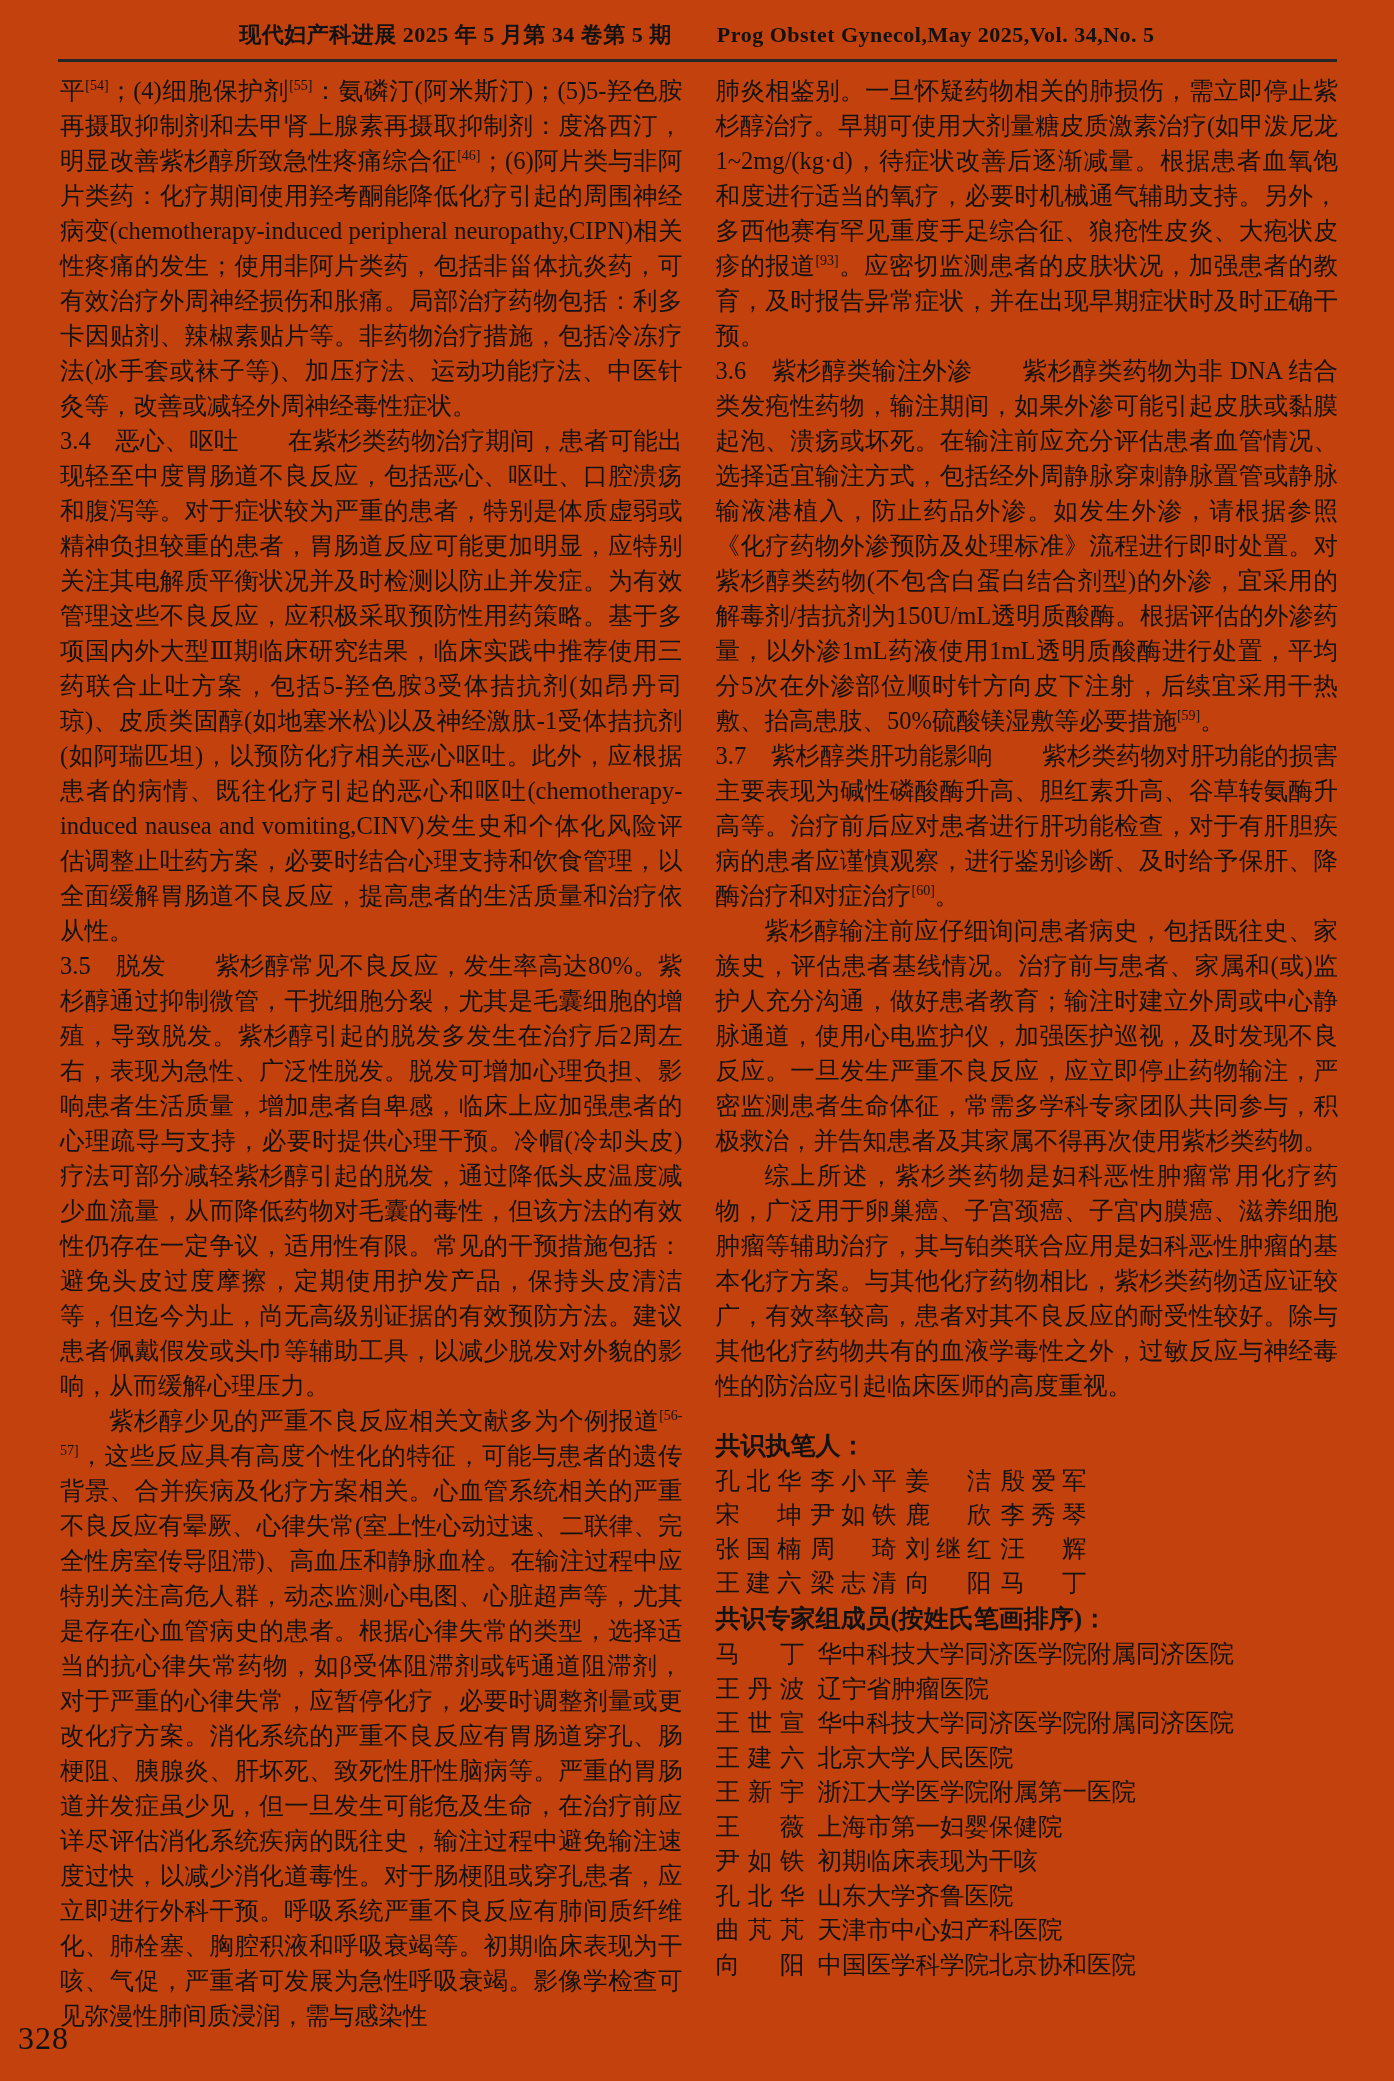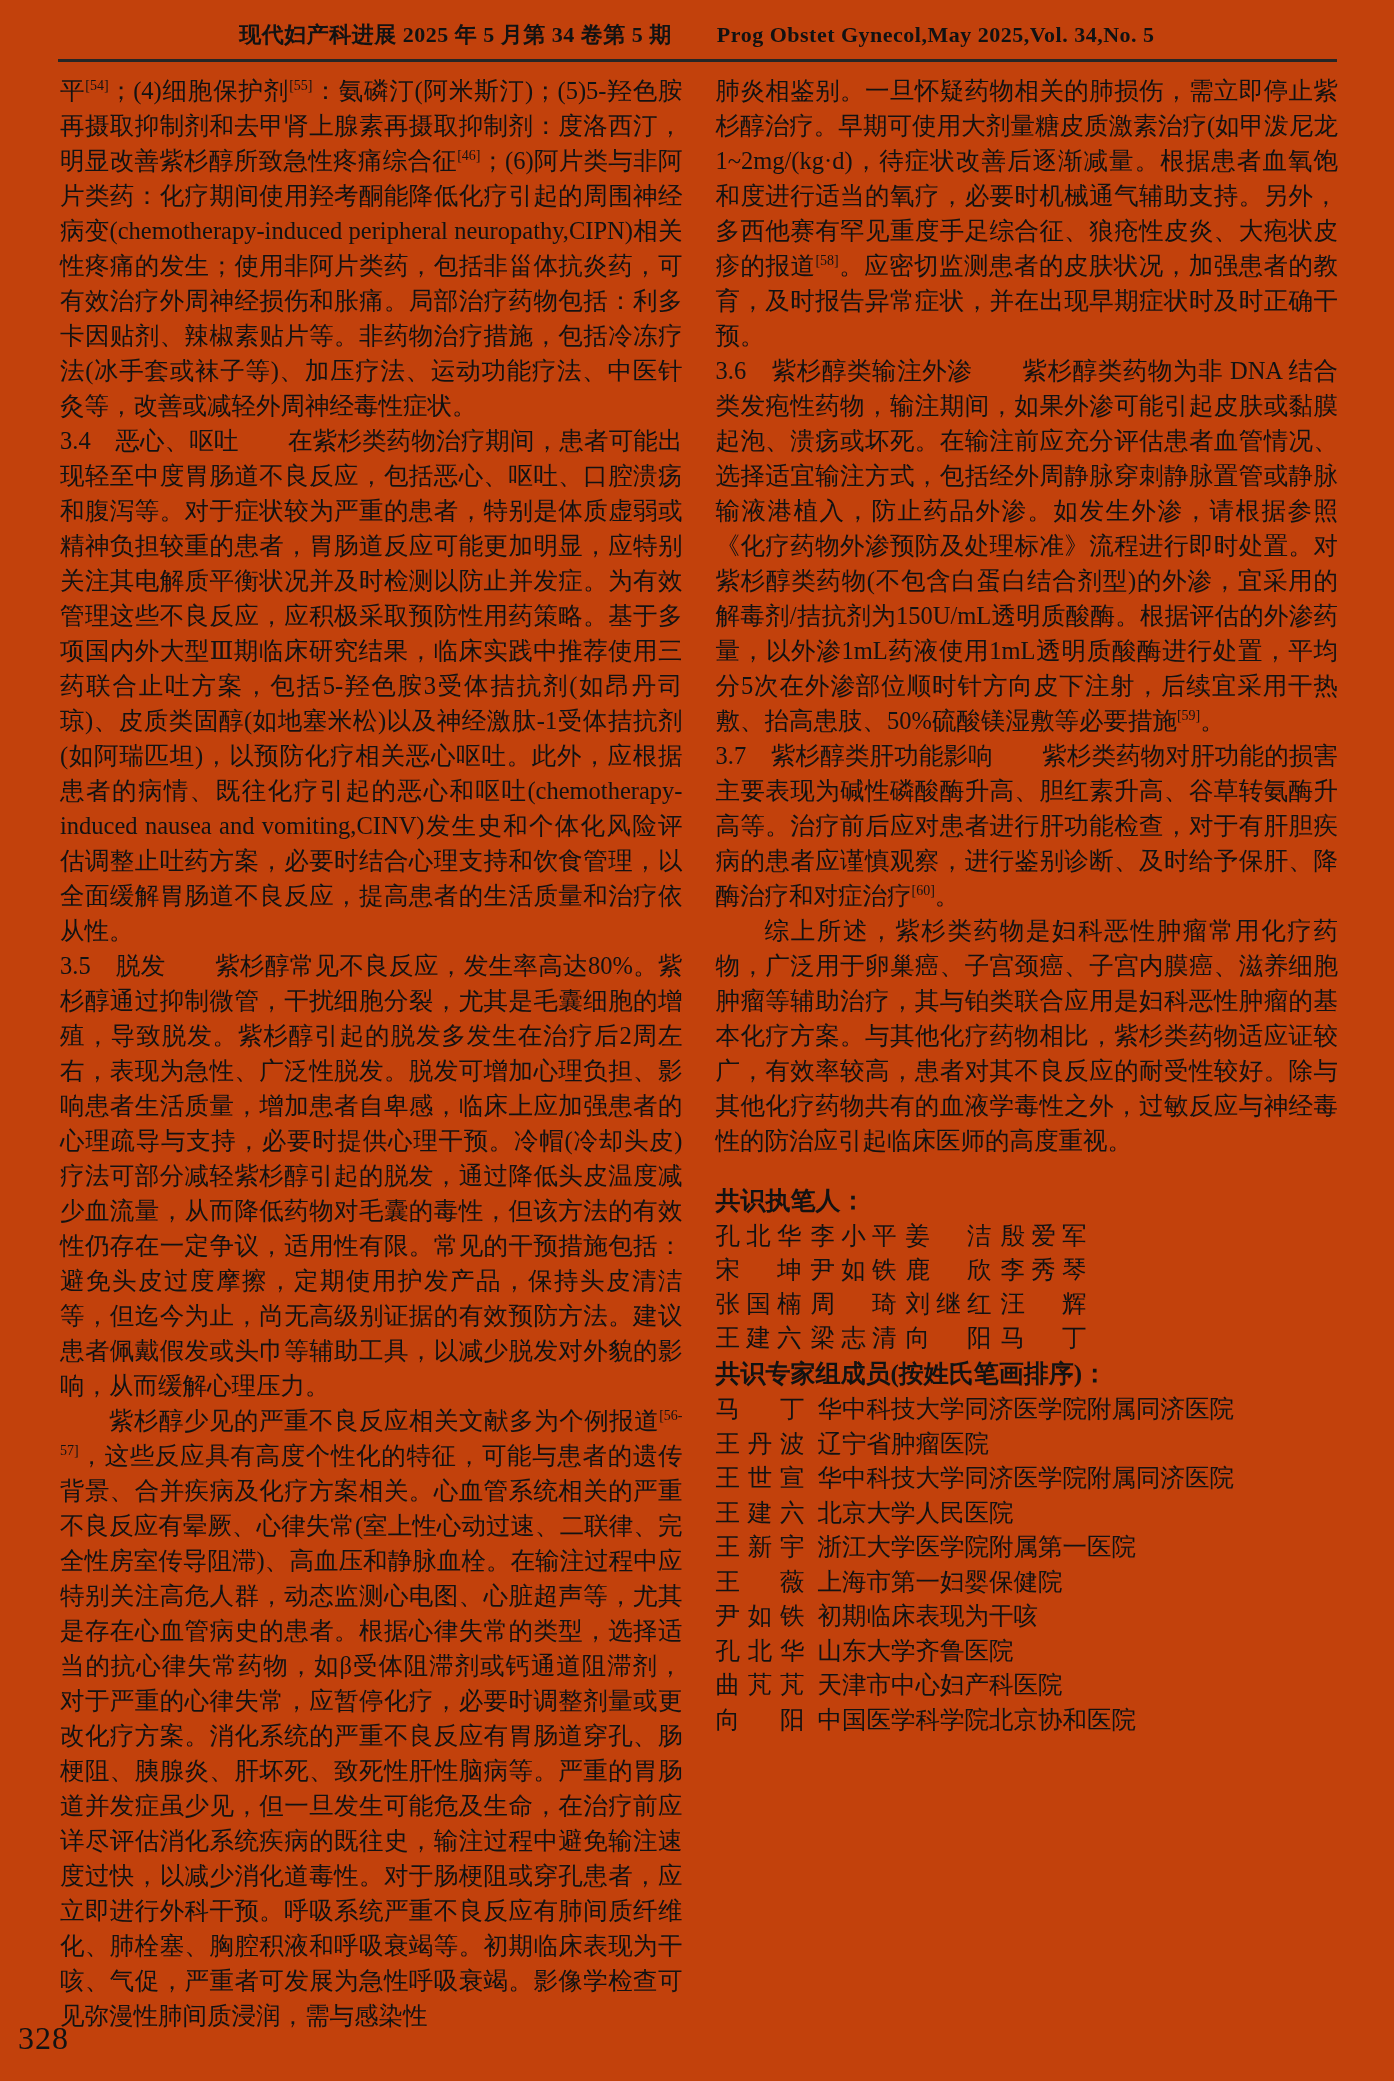--- a/index.html
+++ b/index.html
@@ -93,23 +93,24 @@
 
     <section class="col">
         <p class="para"><span>平</span><sup class="cite">[54]</sup><span>；(4)细胞保护剂</span><sup class="cite">[55]</sup><span>：氨磷汀(阿米斯汀)；(5)5-羟色胺再摄取抑制剂和去甲肾上腺素再摄取抑制剂：度洛西汀，明显改善紫杉醇所致急性疼痛综合征</span><sup class="cite">[46]</sup><span>；(6)阿片类与非阿片类药：化疗期间使用羟考酮能降低化疗引起的周围神经病变(chemotherapy-induced peripheral neuropathy,CIPN)相关性疼痛的发生；使用非阿片类药，包括非甾体抗炎药，可有效治疗外周神经损伤和胀痛。局部治疗药物包括：利多卡因贴剂、辣椒素贴片等。非药物治疗措施，包括冷冻疗法(冰手套或袜子等)、加压疗法、运动功能疗法、中医针灸等，改善或减轻外周神经毒性症状。</span></p>
         <p class="para"><span>3.4　恶心、呕吐　　在紫杉类药物治疗期间，患者可能出现轻至中度胃肠道不良反应，包括恶心、呕吐、口腔溃疡和腹泻等。对于症状较为严重的患者，特别是体质虚弱或精神负担较重的患者，胃肠道反应可能更加明显，应特别关注其电解质平衡状况并及时检测以防止并发症。为有效管理这些不良反应，应积极采取预防性用药策略。基于多项国内外大型Ⅲ期临床研究结果，临床实践中推荐使用三药联合止吐方案，包括5-羟色胺3受体拮抗剂(如昂丹司琼)、皮质类固醇(如地塞米松)以及神经激肽-1受体拮抗剂(如阿瑞匹坦)，以预防化疗相关恶心呕吐。此外，应根据患者的病情、既往化疗引起的恶心和呕吐(chemotherapy-induced nausea and vomiting,CINV)发生史和个体化风险评估调整止吐药方案，必要时结合心理支持和饮食管理，以全面缓解胃肠道不良反应，提高患者的生活质量和治疗依从性。</span></p>
         <p class="para"><span>3.5　脱发　　紫杉醇常见不良反应，发生率高达80%。紫杉醇通过抑制微管，干扰细胞分裂，尤其是毛囊细胞的增殖，导致脱发。紫杉醇引起的脱发多发生在治疗后2周左右，表现为急性、广泛性脱发。脱发可增加心理负担、影响患者生活质量，增加患者自卑感，临床上应加强患者的心理疏导与支持，必要时提供心理干预。冷帽(冷却头皮)疗法可部分减轻紫杉醇引起的脱发，通过降低头皮温度减少血流量，从而降低药物对毛囊的毒性，但该方法的有效性仍存在一定争议，适用性有限。常见的干预措施包括：避免头皮过度摩擦，定期使用护发产品，保持头皮清洁等，但迄今为止，尚无高级别证据的有效预防方法。建议患者佩戴假发或头巾等辅助工具，以减少脱发对外貌的影响，从而缓解心理压力。</span></p>
         <p class="para indent"><span>紫杉醇少见的严重不良反应相关文献多为个例报道</span><sup class="cite">[56-57]</sup><span>，这些反应具有高度个性化的特征，可能与患者的遗传背景、合并疾病及化疗方案相关。心血管系统相关的严重不良反应有晕厥、心律失常(室上性心动过速、二联律、完全性房室传导阻滞)、高血压和静脉血栓。在输注过程中应特别关注高危人群，动态监测心电图、心脏超声等，尤其是存在心血管病史的患者。根据心律失常的类型，选择适当的抗心律失常药物，如β受体阻滞剂或钙通道阻滞剂，对于严重的心律失常，应暂停化疗，必要时调整剂量或更改化疗方案。消化系统的严重不良反应有胃肠道穿孔、肠梗阻、胰腺炎、肝坏死、致死性肝性脑病等。严重的胃肠道并发症虽少见，但一旦发生可能危及生命，在治疗前应详尽评估消化系统疾病的既往史，输注过程中避免输注速度过快，以减少消化道毒性。对于肠梗阻或穿孔患者，应立即进行外科干预。呼吸系统严重不良反应有肺间质纤维化、肺栓塞、胸腔积液和呼吸衰竭等。初期临床表现为干咳、气促，严重者可发展为急性呼吸衰竭。影像学检查可见弥漫性肺间质浸润，需与感染性</span></p>
       </section>
 
     <section class="col">
       <div>
-          <p class="para"><span>肺炎相鉴别。一旦怀疑药物相关的肺损伤，需立即停止紫杉醇治疗。早期可使用大剂量糖皮质激素治疗(如甲泼尼龙1~2mg/(kg·d)，待症状改善后逐渐减量。根据患者血氧饱和度进行适当的氧疗，必要时机械通气辅助支持。另外，多西他赛有罕见重度手足综合征、狼疮性皮炎、大疱状皮疹的报道</span><sup class="cite">[58]</sup><span>。应密切监测患者的皮肤状况，加强患者的教育，及时报告异常症状，并在出现早期症状时及时正确干预。</span></p>
+          <p class="para"><span>肺炎相鉴别。一旦怀疑药物相关的肺损伤，需立即停止紫杉醇治疗。早期可使用大剂量糖皮质激素治疗(如甲泼尼龙1~2mg/(kg·d)，待症状改善后逐渐减量。根据患者血氧饱和度进行适当的氧疗，必要时机械通气辅助支持。另外，多西他赛有罕见重度手足综合征、狼疮性皮炎、大疱状皮疹的报道</span><sup class="cite">[93]</sup><span>。应密切监测患者的皮肤状况，加强患者的教育，及时报告异常症状，并在出现早期症状时及时正确干预。</span></p>
           <p class="para"><span>3.6　紫杉醇类输注外渗　　紫杉醇类药物为非 DNA 结合类发疱性药物，输注期间，如果外渗可能引起皮肤或黏膜起泡、溃疡或坏死。在输注前应充分评估患者血管情况、选择适宜输注方式，包括经外周静脉穿刺静脉置管或静脉输液港植入，防止药品外渗。如发生外渗，请根据参照《化疗药物外渗预防及处理标准》流程进行即时处置。对紫杉醇类药物(不包含白蛋白结合剂型)的外渗，宜采用的解毒剂/拮抗剂为150U/mL透明质酸酶。根据评估的外渗药量，以外渗1mL药液使用1mL透明质酸酶进行处置，平均分5次在外渗部位顺时针方向皮下注射，后续宜采用干热敷、抬高患肢、50%硫酸镁湿敷等必要措施</span><sup class="cite">[59]</sup><span>。</span></p>
           <p class="para"><span>3.7　紫杉醇类肝功能影响　　紫杉类药物对肝功能的损害主要表现为碱性磷酸酶升高、胆红素升高、谷草转氨酶升高等。治疗前后应对患者进行肝功能检查，对于有肝胆疾病的患者应谨慎观察，进行鉴别诊断、及时给予保肝、降酶治疗和对症治疗</span><sup class="cite">[60]</sup><span>。</span></p>
+          <p class="para indent"><span>紫杉醇输注前应仔细询问患者病史，包括既往史、家族史，评估患者基线情况。治疗前与患者、家属和(或)监护人充分沟通，做好患者教育；输注时建立外周或中心静脉通道，使用心电监护仪，加强医护巡视，及时发现不良反应。一旦发生严重不良反应，应立即停止药物输注，严密监测患者生命体征，常需多学科专家团队共同参与，积极救治，并告知患者及其家属不得再次使用紫杉类药物。</span></p>
           <p class="para indent"><span>综上所述，紫杉类药物是妇科恶性肿瘤常用化疗药物，广泛用于卵巢癌、子宫颈癌、子宫内膜癌、滋养细胞肿瘤等辅助治疗，其与铂类联合应用是妇科恶性肿瘤的基本化疗方案。与其他化疗药物相比，紫杉类药物适应证较广，有效率较高，患者对其不良反应的耐受性较好。除与其他化疗药物共有的血液学毒性之外，过敏反应与神经毒性的防治应引起临床医师的高度重视。</span></p>
         </div>
 
       <div class="authors-block">
         <div class="block-heading">共识执笔人：</div>
         <div>
             <div class="author-row">
               <span class="name-slot">
                 <span>孔</span>
                 <span>北</span>

